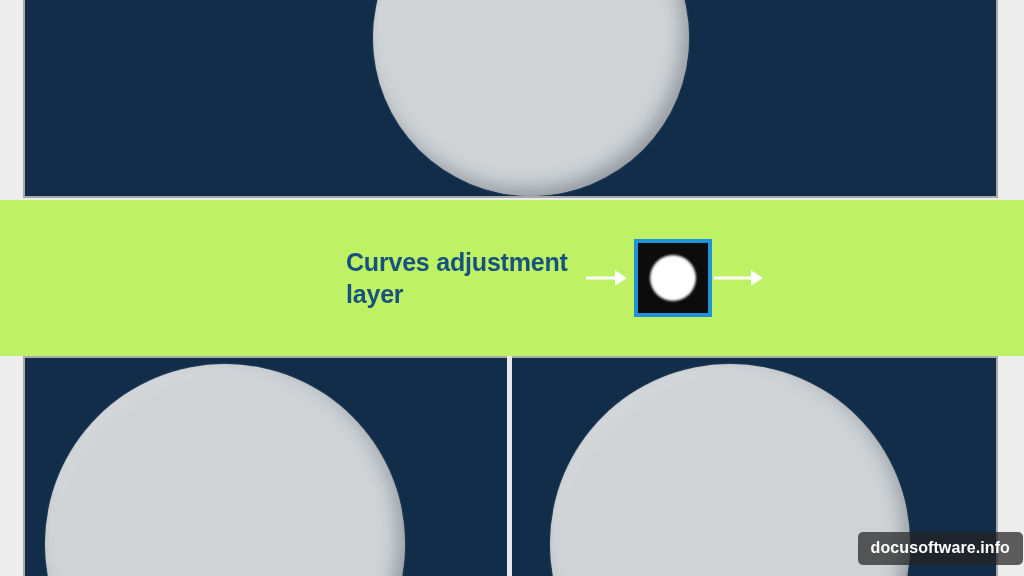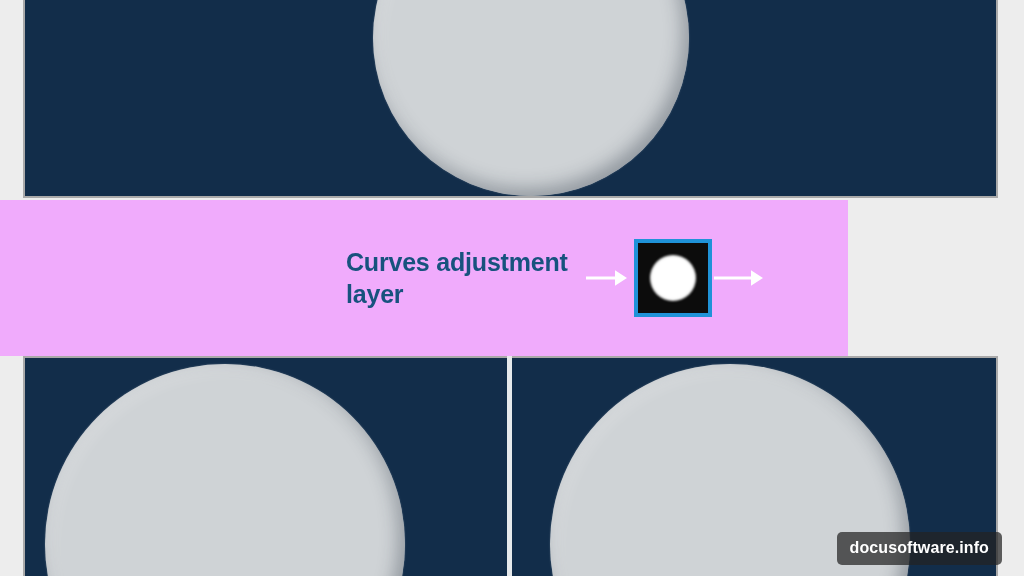--- a/index.html
+++ b/index.html
@@ -85,23 +85,23 @@
     border-radius: 50%;
     box-shadow: inset -6px -7px 18px rgba(30,40,55,0.35),
                 inset 5px 5px 16px rgba(255,255,255,0.28);
   }
 
   
   .band {
     position: absolute;
     left: 0;
     top: 200px;
-    width: 848px;
+    width: 1024px;
     height: 156px;
-    background: #f0abfc;
+    background: #bef264;
   }
   .caption-row {
     position: absolute;
     left: 0;
     top: 0;
     width: 1024px;
     height: 156px;
     display: flex;
     align-items: center;
     justify-content: center;
@@ -169,21 +169,21 @@
     top: 356px;
     width: 5px;
     height: 220px;
     background: #e6e9eb;
     z-index: 5;
   }
 
   
   .watermark {
     position: absolute;
-    right: 22px;
+    right: 1px;
     bottom: 11px;
     padding: 7px 13px 8px 13px;
     border-radius: 5px;
     background: rgba(35,35,35,0.72);
     color: #ffffff;
     font-size: 16px;
     font-weight: bold;
     letter-spacing: 0.1px;
     z-index: 10;
     white-space: nowrap;

